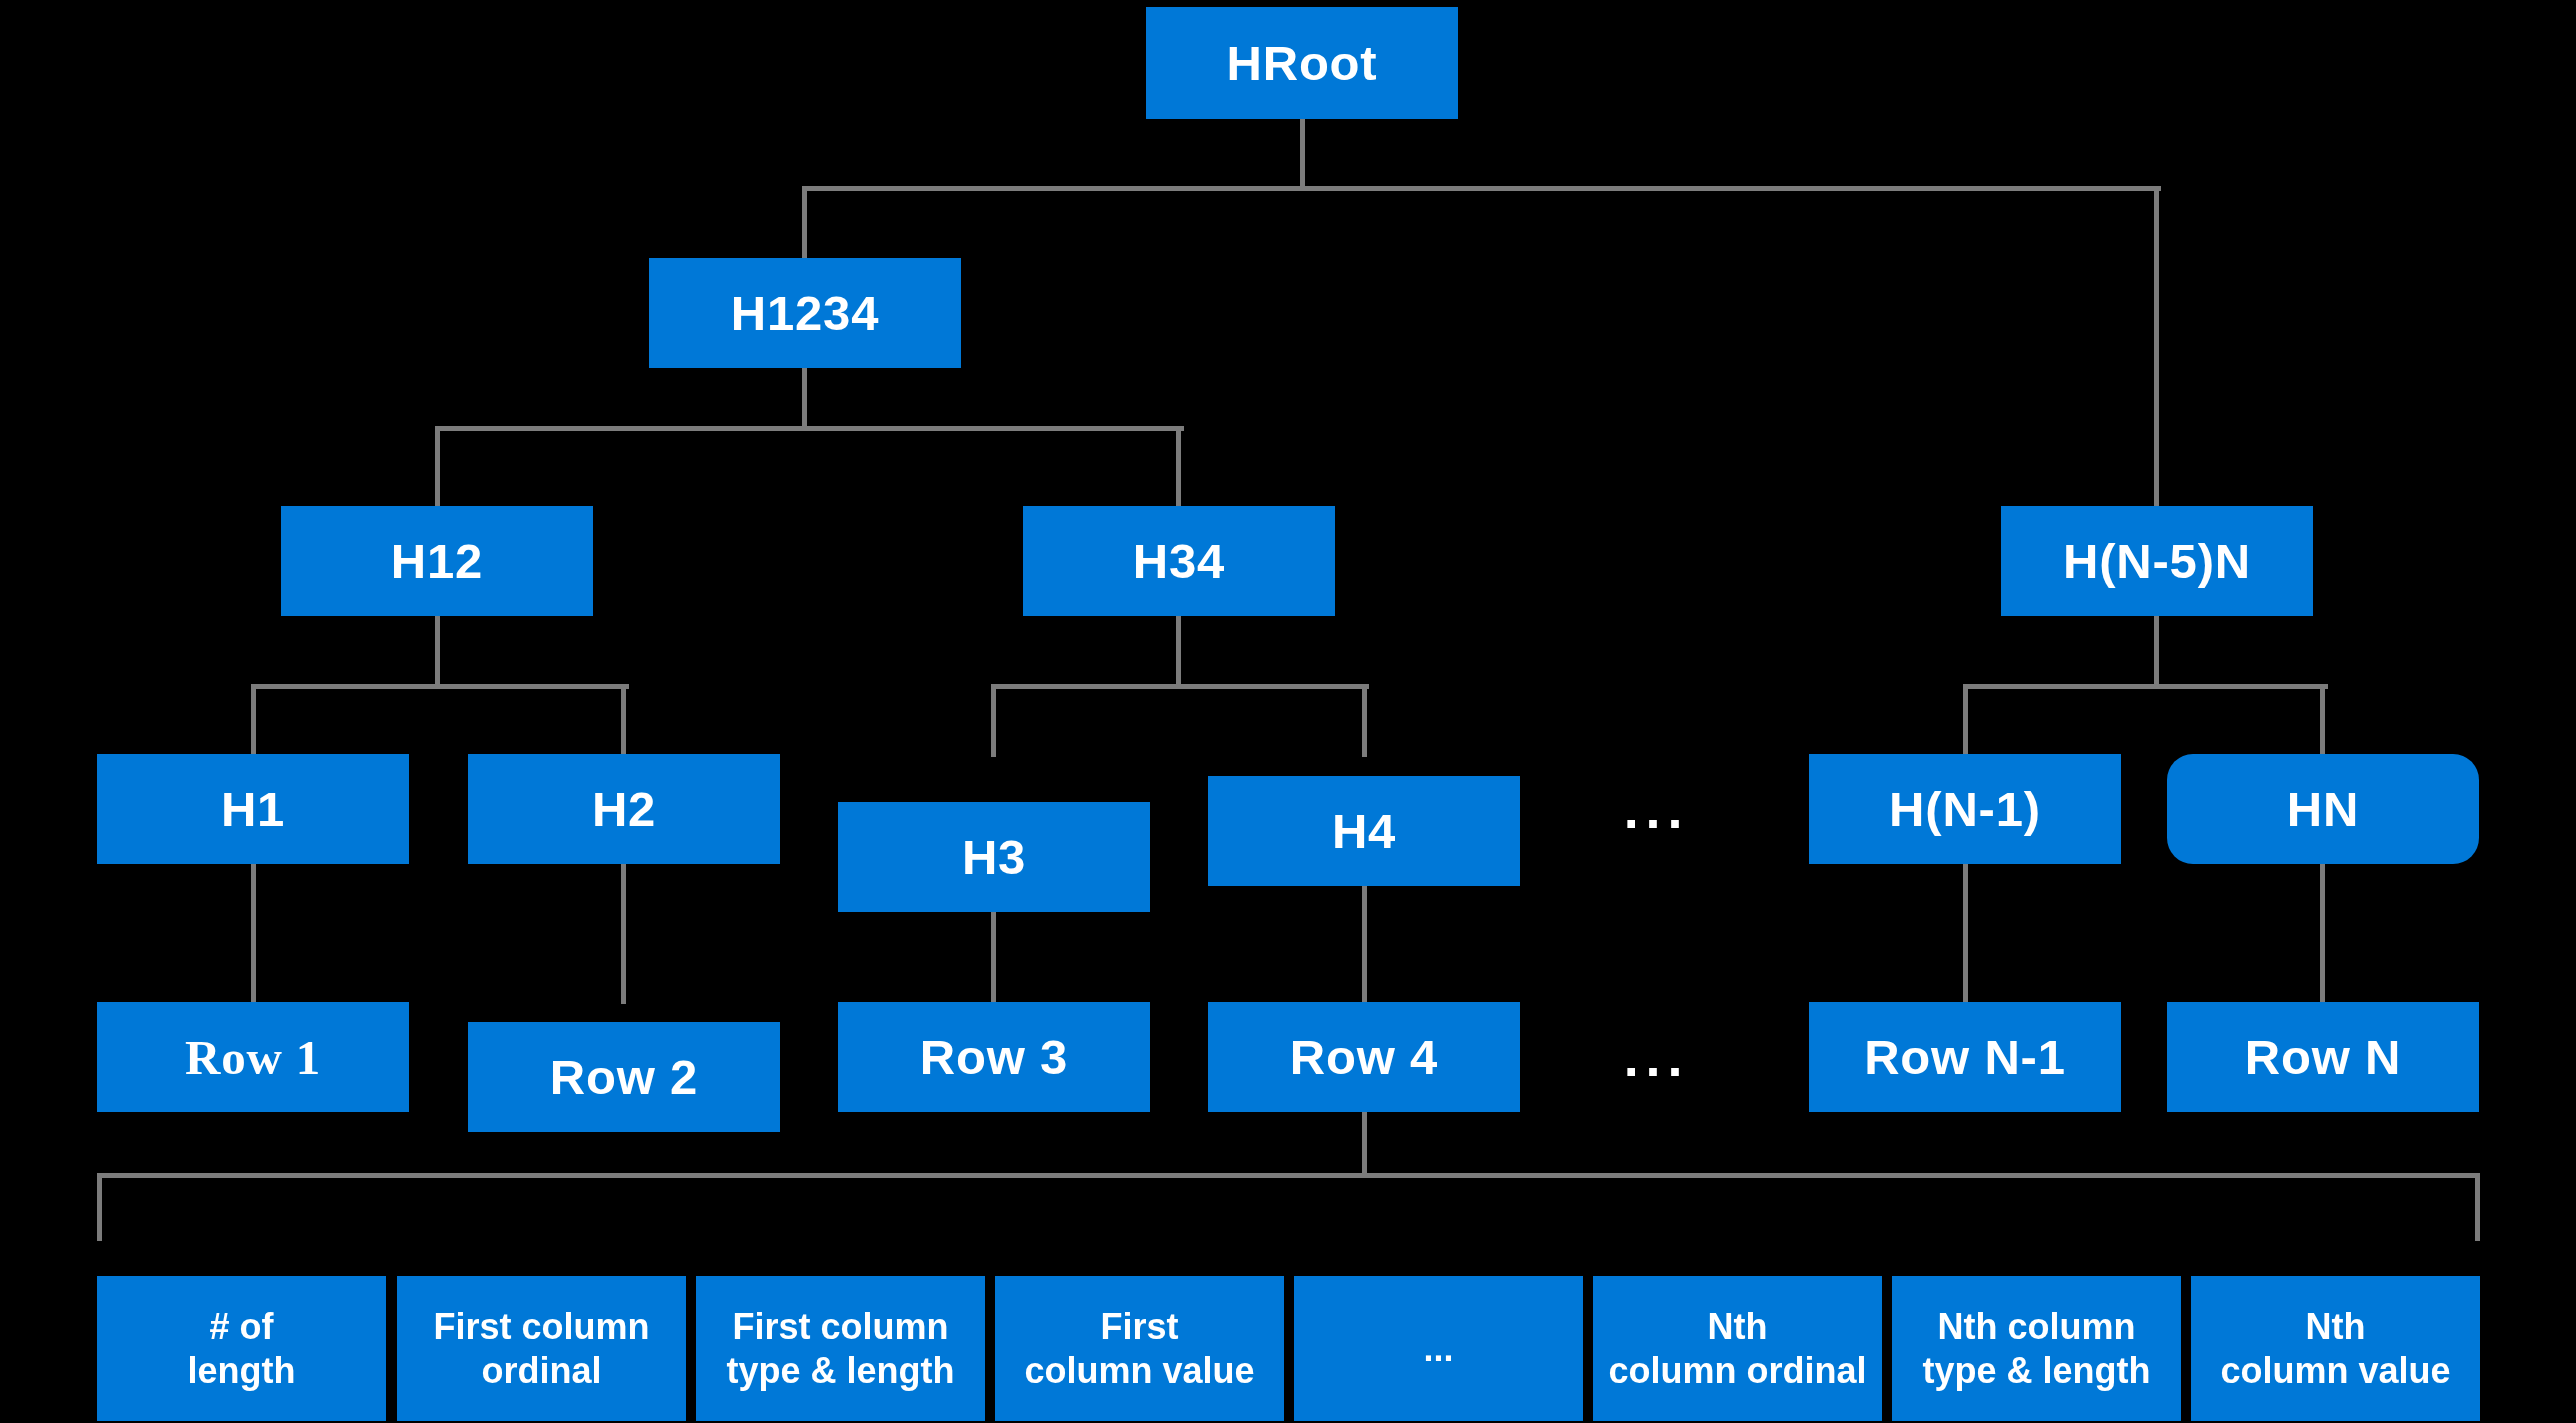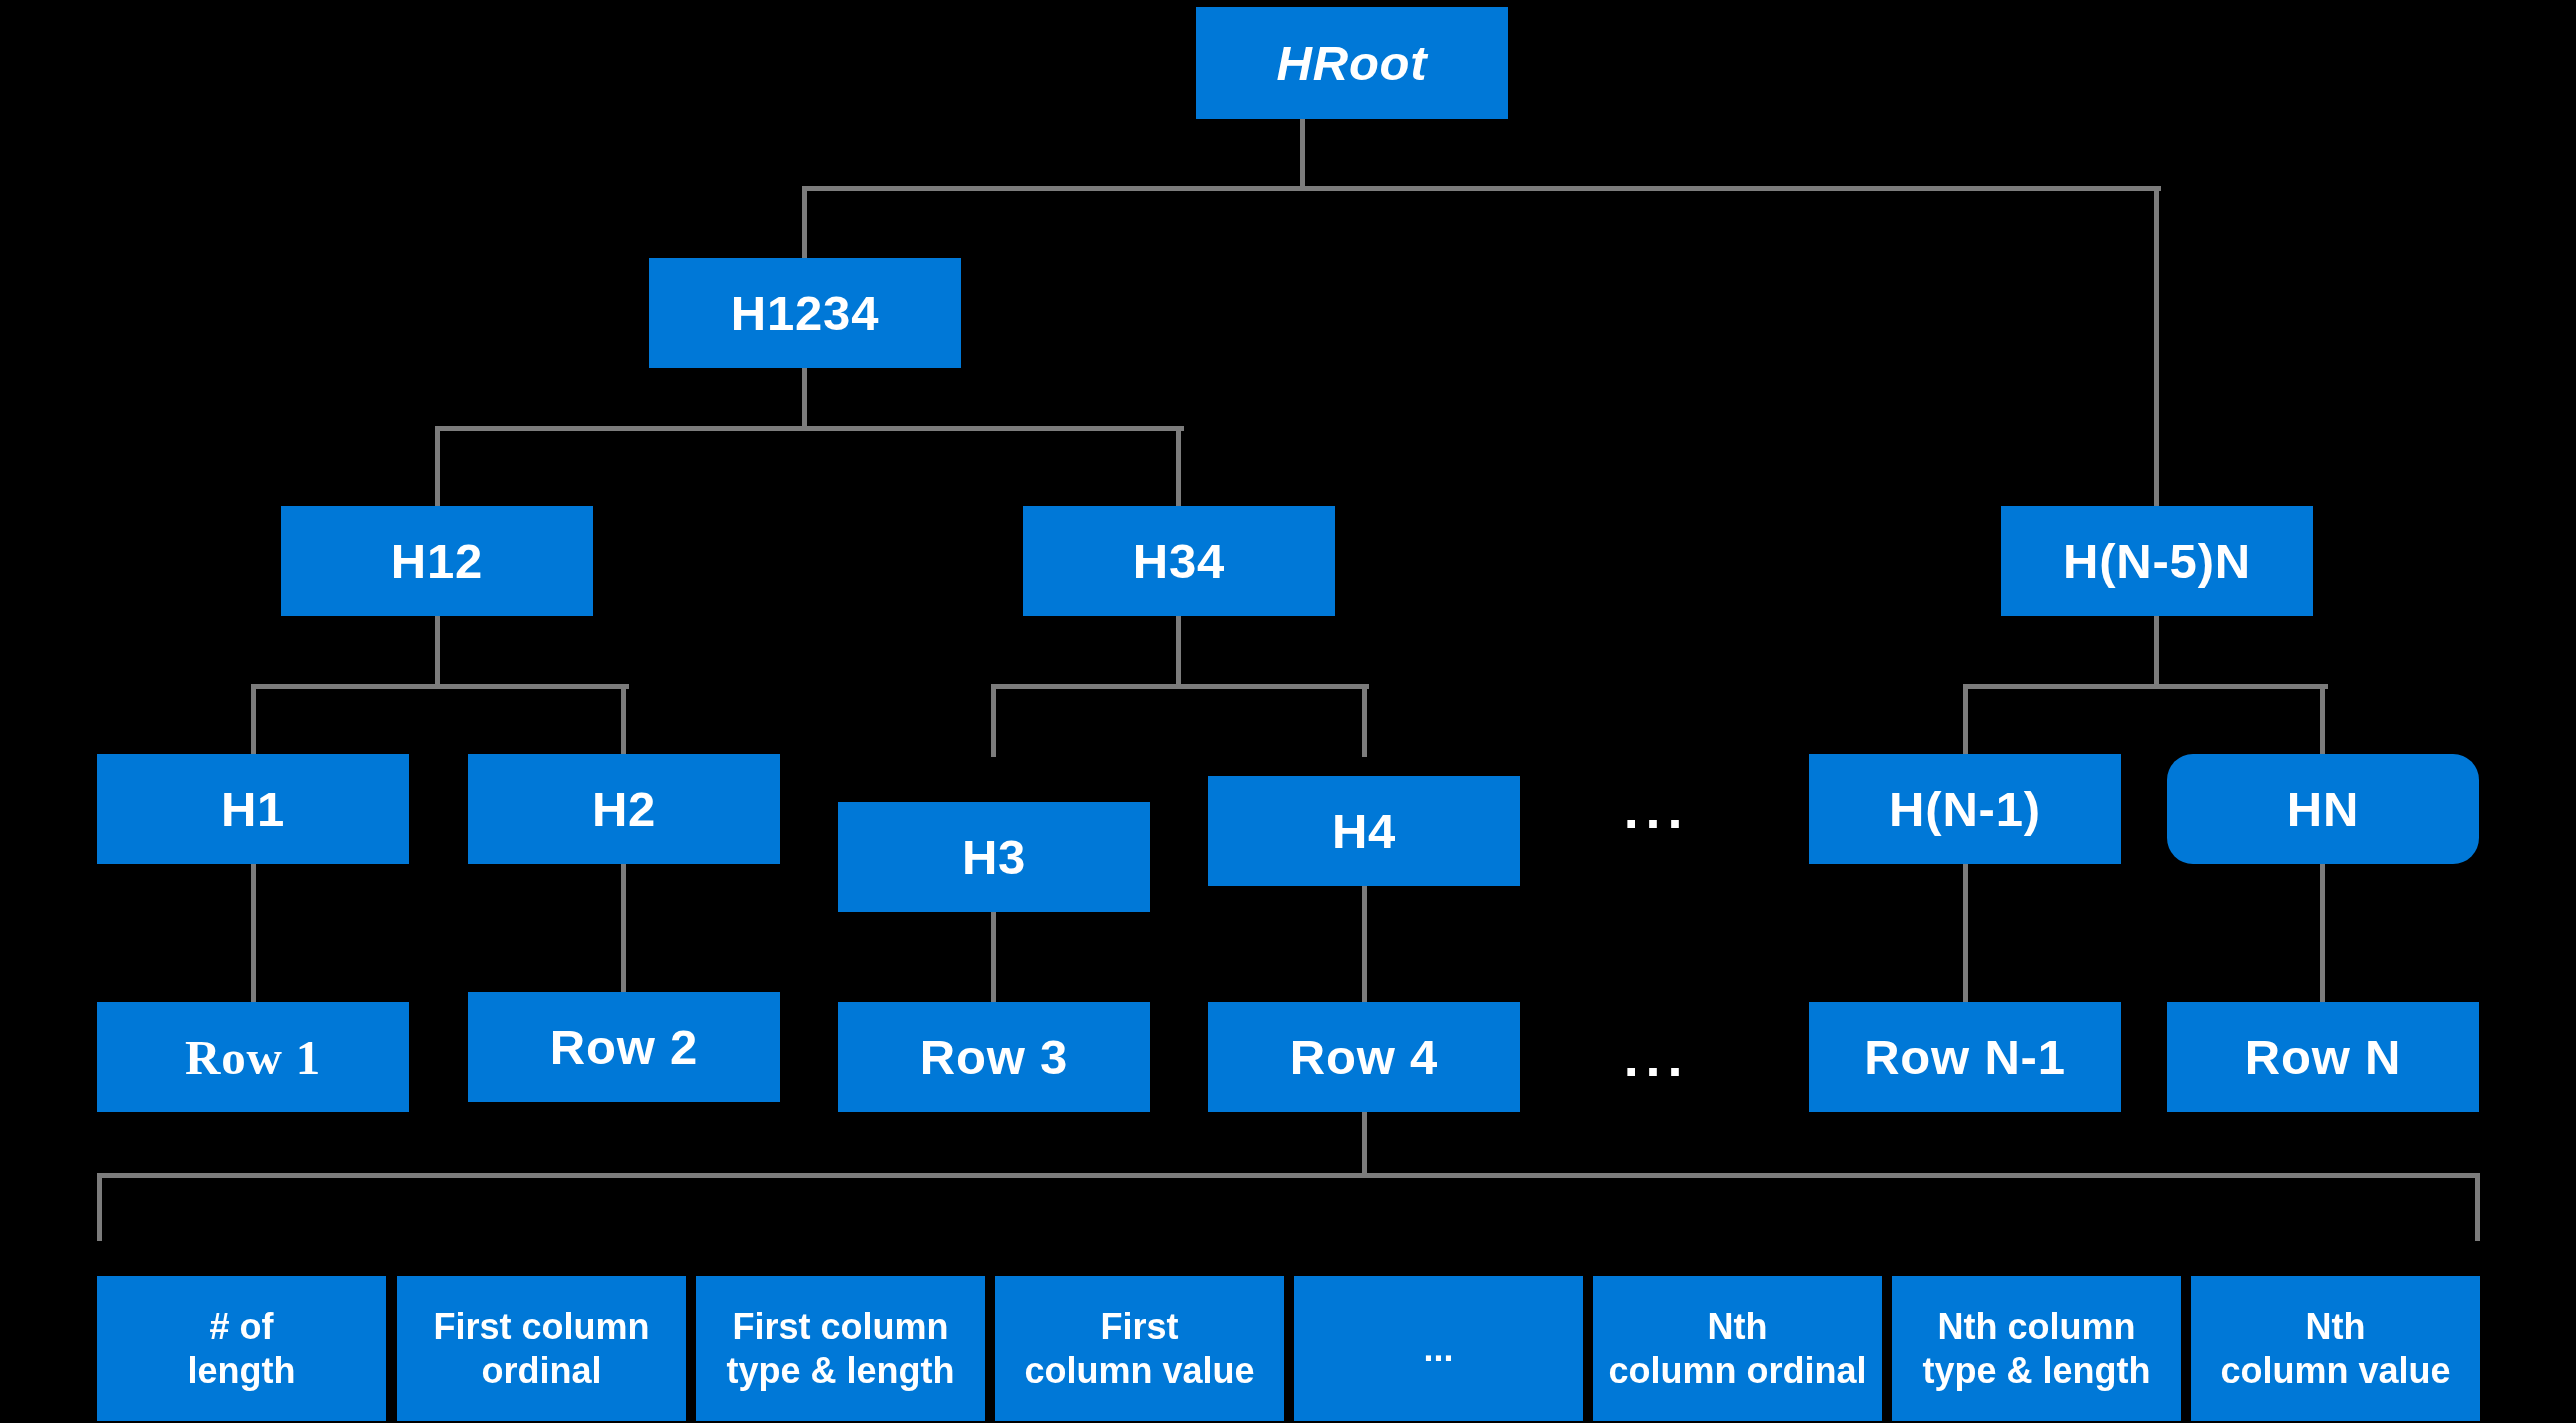--- a/index.html
+++ b/index.html
@@ -98,36 +98,36 @@
   <div class="vline" style="left:991px; top:862px; height:142px;"></div>
   <div class="vline" style="left:1362px; top:862px; height:142px;"></div>
   <div class="vline" style="left:1963px; top:862px; height:142px;"></div>
   <div class="vline" style="left:2320px; top:862px; height:142px;"></div>
 
   <div class="vline" style="left:1362px; top:1109px; height:66px;"></div>
   <div class="hline" style="left:97px;  top:1173px; width:2383px;"></div>
   <div class="vline" style="left:97px;  top:1173px; height:68px;"></div>
   <div class="vline" style="left:2475px; top:1173px; height:68px;"></div>
 
-  <div class="node" style="left:1196px; top:6.8px; height:112px;font-style:italic;">HRoot</div>
+  <div class="node" style="left:1146px; top:6.8px; height:112px;">HRoot</div>
   <div class="node" style="left:649px;  top:258px;">H1234</div>
   <div class="node" style="left:281px;  top:506px;">H12</div>
   <div class="node" style="left:1023px; top:506px;">H34</div>
   <div class="node" style="left:2001px; top:506px;">H(N-5)N</div>
 
   <div class="node" style="left:97px;  top:754px;">H1</div>
   <div class="node" style="left:468px;  top:754px;">H2</div>
   <div class="node" style="left:838px;  top:754px;margin-top:48px;">H3</div>
   <div class="node" style="left:1208px; top:776px;">H4</div>
   <div class="ellipsis" style="left:1572px; top:754px;">...</div>
   <div class="node" style="left:1809px; top:754px;">H(N-1)</div>
   <div class="node" style="left:2167px; top:754px;border-radius:26px;">HN</div>
 
   <div class="node" style="left:97px;  top:1002px;font-family:Liberation Serif, serif;">Row 1</div>
-  <div class="node" style="left:468px;  top:992px;">Row 2</div>
+  <div class="node" style="left:468px;  top:1022px;">Row 2</div>
   <div class="node" style="left:838px;  top:1002px;">Row 3</div>
   <div class="node" style="left:1208px; top:1002px;">Row 4</div>
   <div class="ellipsis" style="left:1572px; top:1002px;">...</div>
   <div class="node" style="left:1809px; top:1002px;">Row N-1</div>
   <div class="node" style="left:2167px; top:1002px;">Row N</div>
 
   <div class="cell" style="left:97px;">
     <span># of</span>
     <span>length</span>
   </div>

